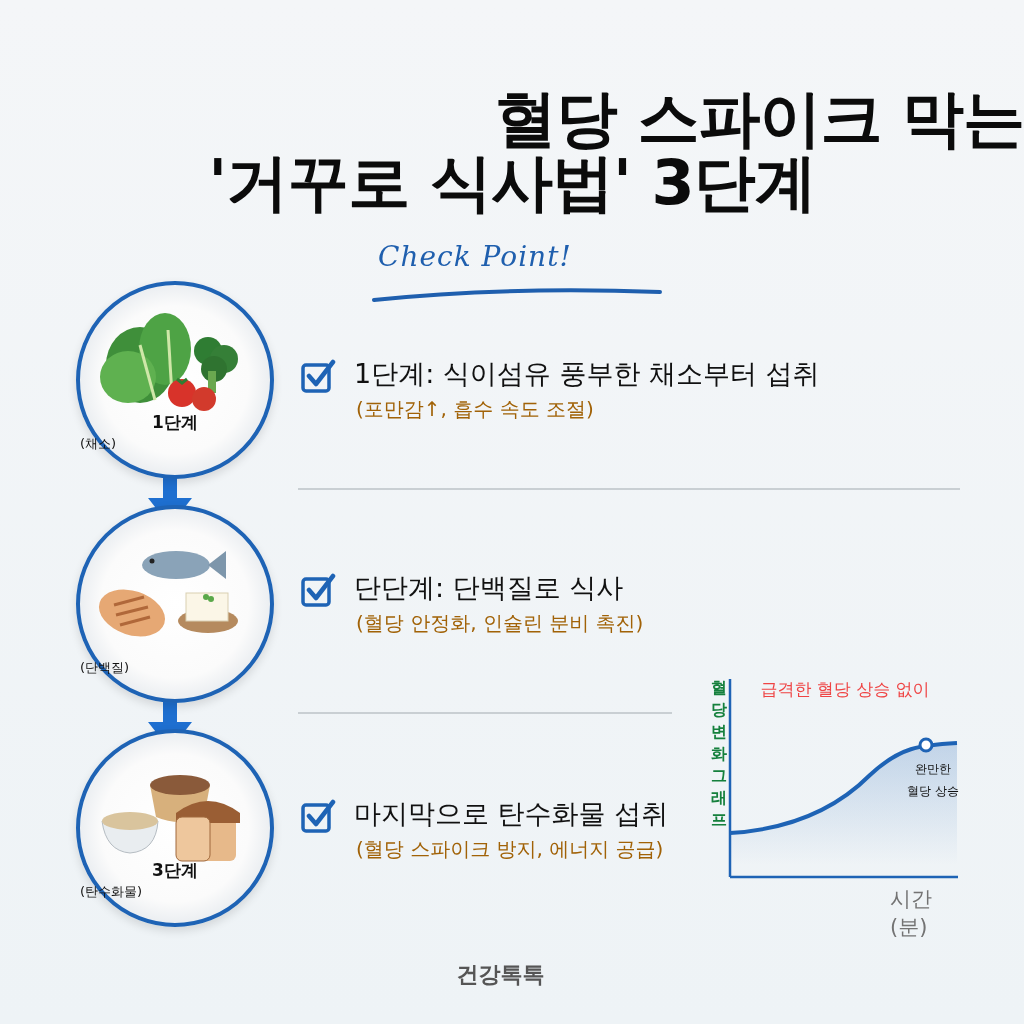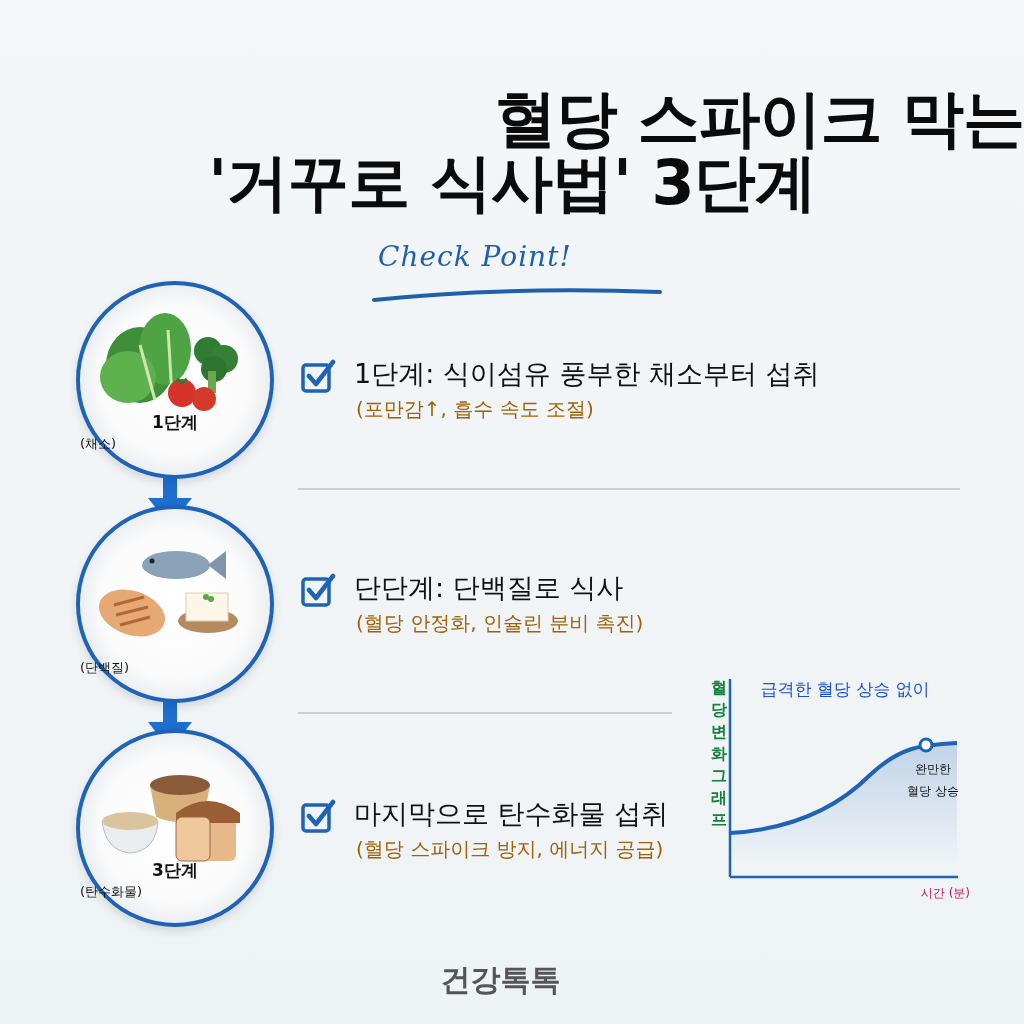--- a/index.html
+++ b/index.html
@@ -55,33 +55,33 @@
   }
   .divider { position:absolute; height:2px; background:#c9cfd3; }
 
   .chart { position:absolute; left:690px; top:665px; width:300px; height:260px; }
   .chart .ylabel {
     position:absolute; left:11px; top:12px; width:20px;
     font-size:16px; font-weight:bold; line-height:22px; text-align:center; color:#15803d;margin-left:8px;
   }
   .chart .note {
     position:absolute; left:40px; top:12px; width:230px; text-align:center;
-    font-size:17px; line-height:24px; color:#1d4ed8;
+    font-size:17px; line-height:24px; color:#ef4444;
   }
   .chart .annot {
     position:absolute; left:198px; top:93px; width:90px; text-align:center;
     font-size:12px; line-height:22px; color:#111;
   }
   .chart .xlabel {
-    position:absolute; left:200px; top:220px; width:80px; text-align:right;
-    font-size:12px; color:#be185d;
+    position:absolute; left:200px; top:220px; width:80px; text-align:left;
+    font-size:21px; color:#737373;
   }
   .footer {
     position:absolute; left:0; top:960px; width:1001px; text-align:center;
-    font-size:30px; font-weight:bold; color:#555;
+    font-size:22px; font-weight:bold; color:#555;
   }
 </style>
 </head>
 <body>
 
 <div class="title l1">혈당 스파이크 막는</div>
 <div class="title l2">'거꾸로 식사법' 3단계</div>
 
 <div class="checkpoint">Check Point!</div>
 <svg class="checkpoint-underline" width="300" height="20" viewBox="0 0 300 20">

